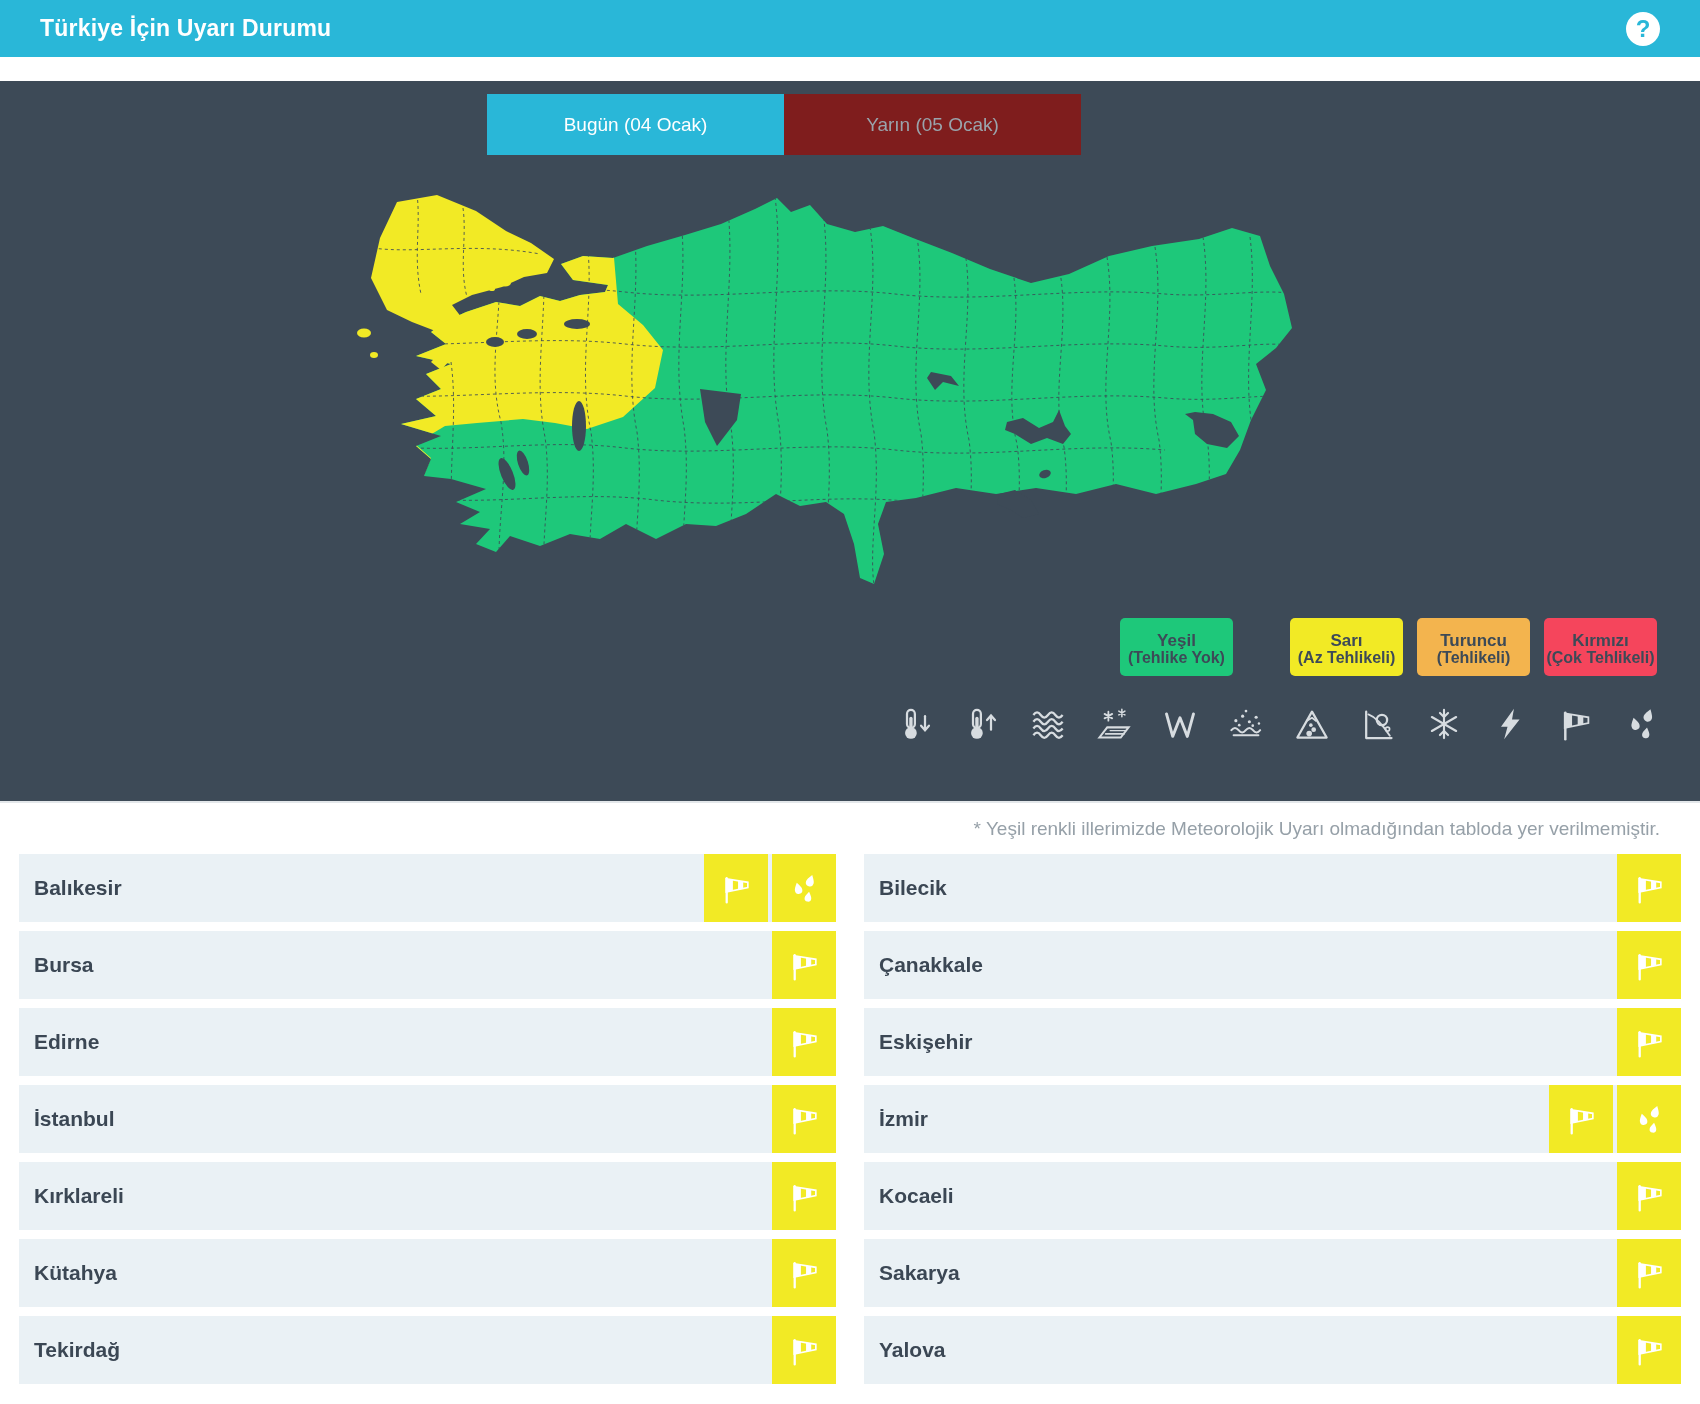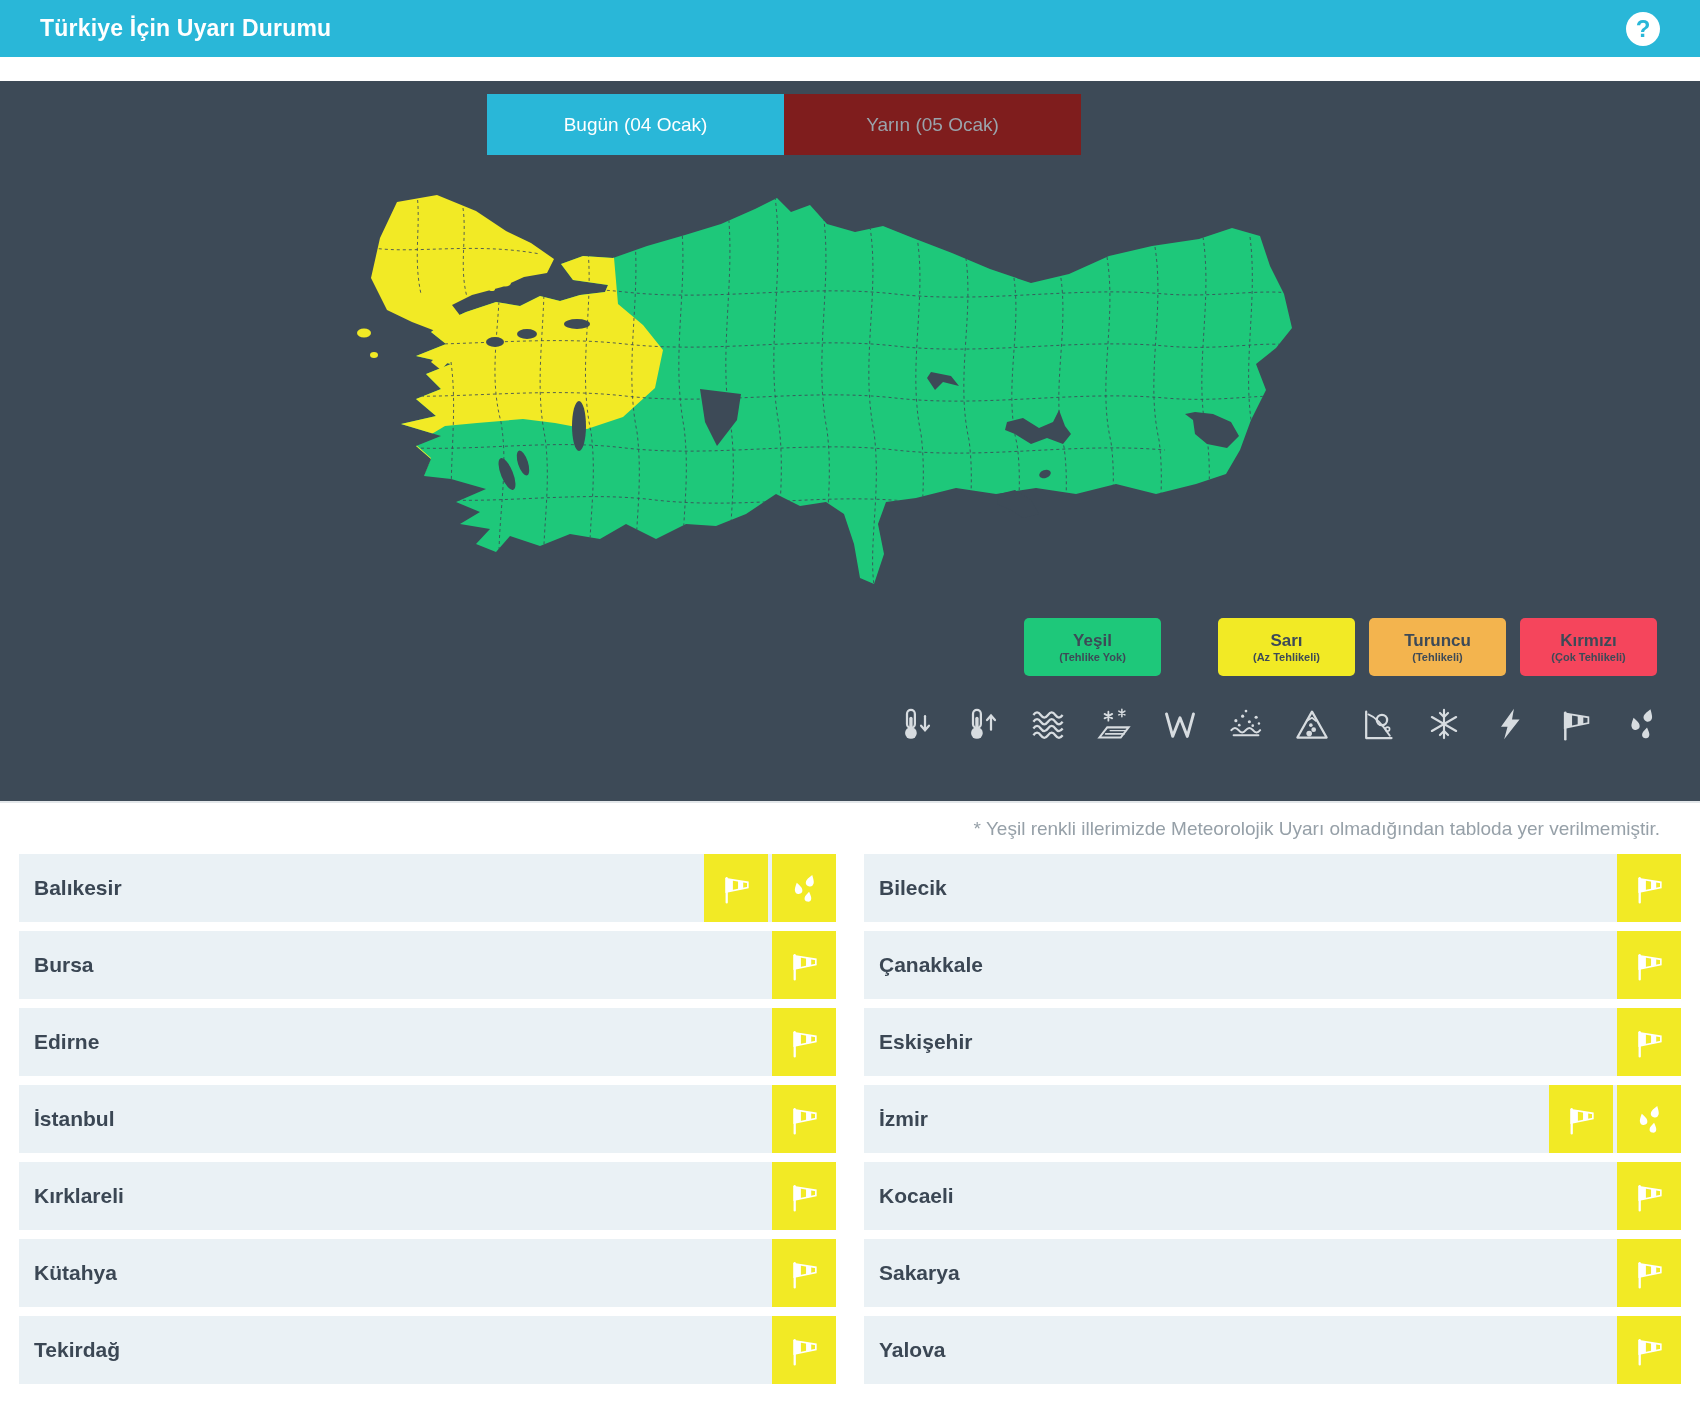--- a/index.html
+++ b/index.html
@@ -29,24 +29,24 @@
   .tab.active{background:var(--accent-cyan);color:#fff;}
   .tab.inactive{background:#7f1d1d;color:#9aa4ac;}
 
   .mapwrap{position:absolute;left:355px;top:101px;width:940px;height:415px;}
   .land-green{fill:var(--map-green)}
   .land-yellow{fill:var(--warning-yellow)}
   .lake *{fill:var(--bg-dark)}
   .pb path{fill:none;stroke:var(--bg-dark);stroke-width:1;stroke-dasharray:3 3;opacity:.85}
 
   .legend{position:absolute;right:43px;top:537px;display:flex;gap:14px;}
-  .lg{width:137px;height:58px;border-radius:5px;display:flex;flex-direction:column;
+  .lg{width:113px;height:58px;border-radius:5px;display:flex;flex-direction:column;
       align-items:center;justify-content:center;color:var(--bg-dark);font-weight:700;}
   .lg .l1{font-size:17px;line-height:20px}
-  .lg .l2{font-size:11px;line-height:13px}
+  .lg .l2{font-size:16px;line-height:13px}
 
   .iconsrow{position:absolute;right:40px;top:625px;display:flex;gap:30px;align-items:center;color:#d7dce0;}
   .wicon{width:36px;height:36px;display:inline-block}
   .wicon svg{width:100%;height:100%;display:block}
 
   
   .bottom{background:#fff;}
   .note{margin:15px 40px 14px;text-align:right;font-size:19px;color:var(--muted-text);}
   .grid{margin:0 19px;display:grid;grid-template-columns:1fr 1fr;column-gap:28px;row-gap:9px;}
   .col{display:flex;flex-direction:column;gap:9px;}

